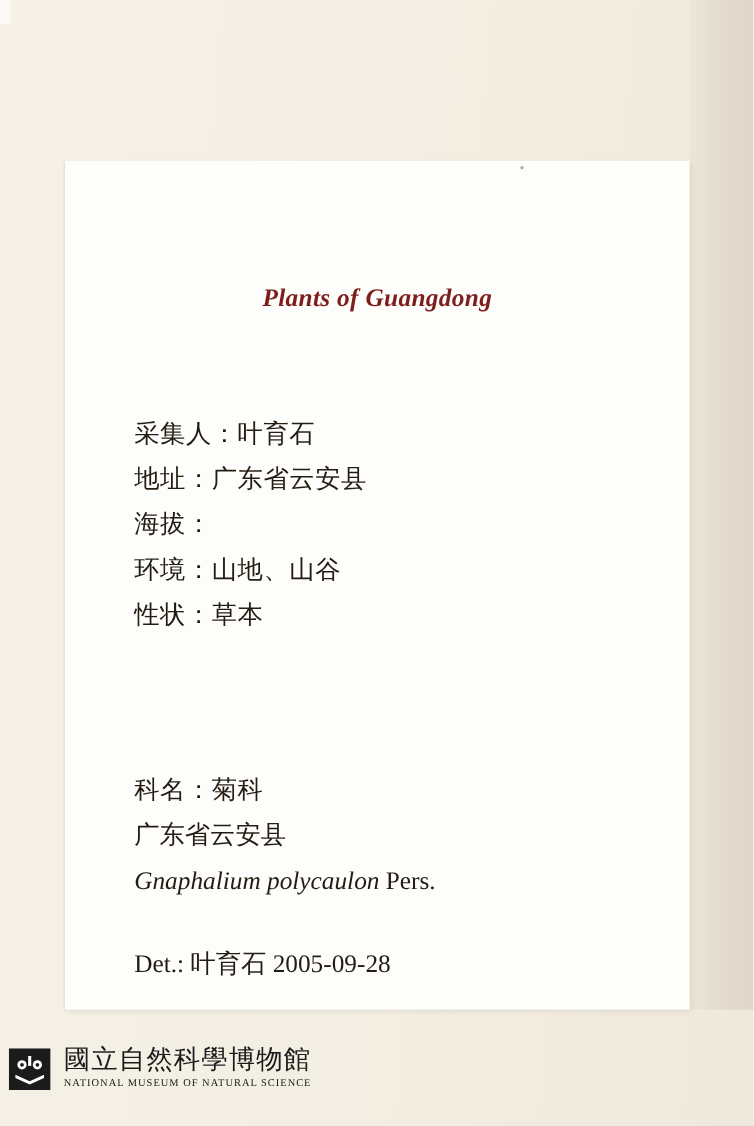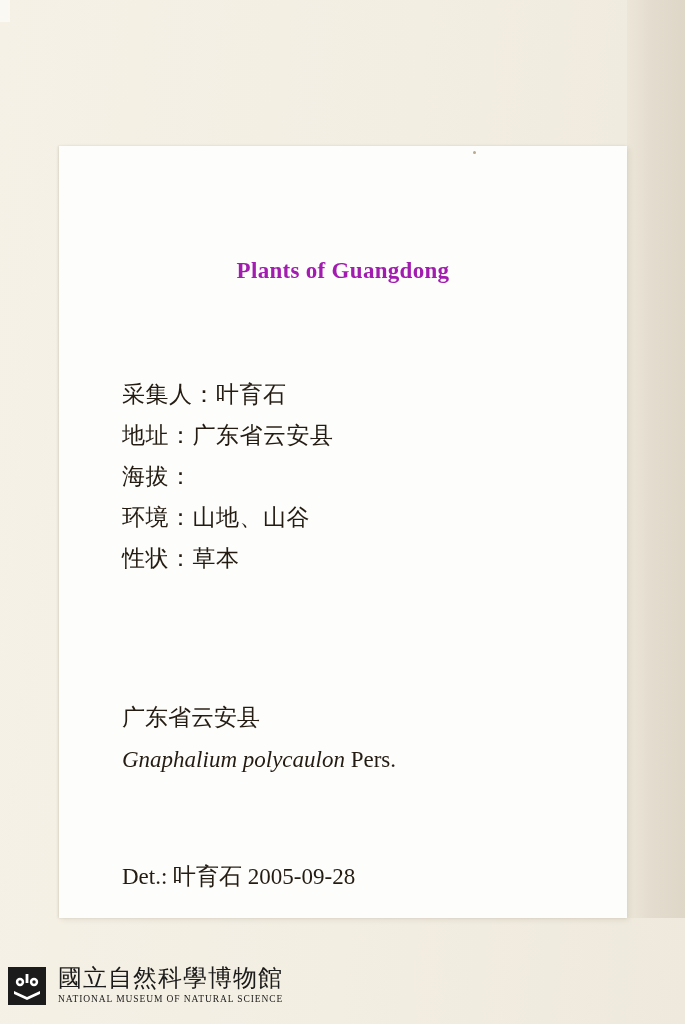--- a/index.html
+++ b/index.html
@@ -70,21 +70,22 @@
 
   .card-title {
     position: absolute;
     top: 112px;
     left: 0;
     width: 100%;
     text-align: center;
     font-size: 23px;
     font-weight: bold;
     letter-spacing: 0.3px;
-    color: #a21caf;
+    color: #7f1d1d;
+    font-style: italic;
   }
 
   .fields {
     position: absolute;
     top: 228px;
     left: 63px;
     width: 470px;
   }
   .field-row {
     font-size: 23px;
@@ -139,21 +140,21 @@
   }
   .det-date {
     display: inline-block;
     text-align: right;
   }
 
   
   .footer {
     position: absolute;
     left: 8px;
-    bottom: 18px;
+    bottom: 32px;
     display: flex;
     align-items: center;
     gap: 12px;
   }
   .footer-logo {
     width: 38px;
     height: 38px;
     flex: 0 0 38px;
   }
   .footer-text {
@@ -203,20 +204,23 @@
       </div>
       <div class="field-row">
         <span class="field-label">环境：</span><span class="field-value">山地、山谷</span>
       </div>
       <div class="field-row">
         <span class="field-label">性状：</span><span class="field-value">草本</span>
       </div>
     </div>
 
     <div class="taxon-block">
+      <div class="taxon-row">
+        <span class="field-label">科名：</span><span class="field-value">菊科</span>
+      </div>
       <div class="taxon-row">广东省云安县</div>
       <div class="sci-name">
         <span class="italic">Gnaphalium polycaulon</span>
         <span class="author">Pers.</span>
       </div>
     </div>
 
     <div class="det-row">
       <span class="det-left">Det.:</span>
       <span class="det-left">叶育石</span>

